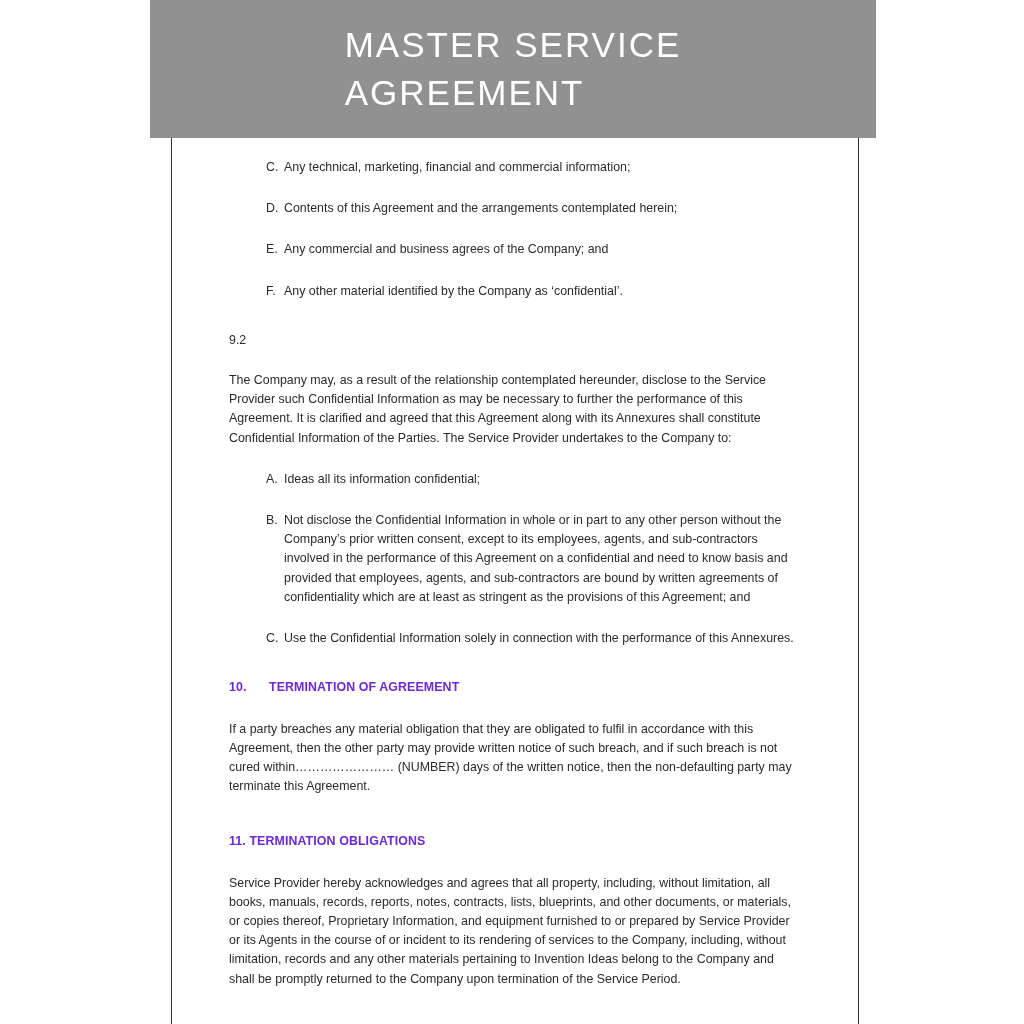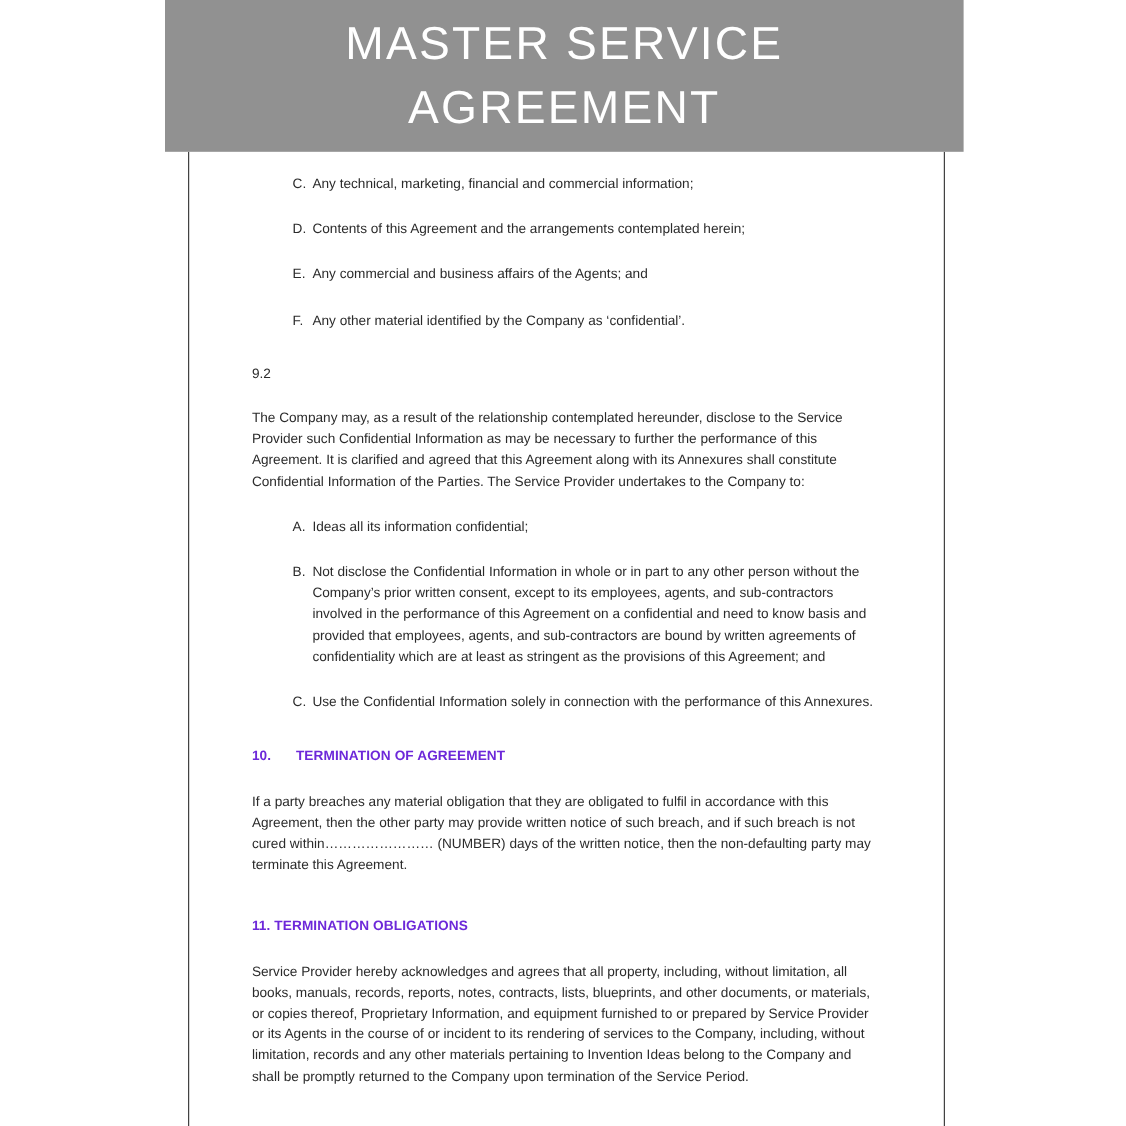--- a/index.html
+++ b/index.html
@@ -37,25 +37,24 @@
     height: 138px;
     background: #919191;
     display: flex;
     align-items: center;
     justify-content: center;
     box-sizing: border-box;
   }
   #title-banner .banner-title {
     color: #ffffff;
     font-family: "Liberation Sans", sans-serif;
-    font-size: 42px;
+    font-size: 35px;
     font-weight: 300;
     letter-spacing: 2.0px;
     line-height: 1.38;
-    text-align: center;
     white-space: pre-line;
     margin: 4px;
     padding: 0 10px;
   }
 
   
   #doc-body {
     position: absolute;
     left: 57px;   
     top: 20px;    
@@ -131,21 +130,21 @@
     <div class="gap-md"></div>
 
     <div class="letter-item">
       <span class="marker">D.</span>
       <span class="itext">Contents of this Agreement and the arrangements contemplated herein;</span>
     </div>
     <div class="gap-md"></div>
 
     <div class="letter-item">
       <span class="marker">E.</span>
-      <span class="itext">Any commercial and business affairs of the Agents; and</span>
+      <span class="itext">Any commercial and business agrees of the Company; and</span>
     </div>
     <div class="gap-md"></div>
 
     <div class="letter-item">
       <span class="marker">F.</span>
       <span class="itext">Any other material identified by the Company as ‘confidential’.</span>
     </div>
     <div class="gap-lg"></div>
 
     <div class="clause">

